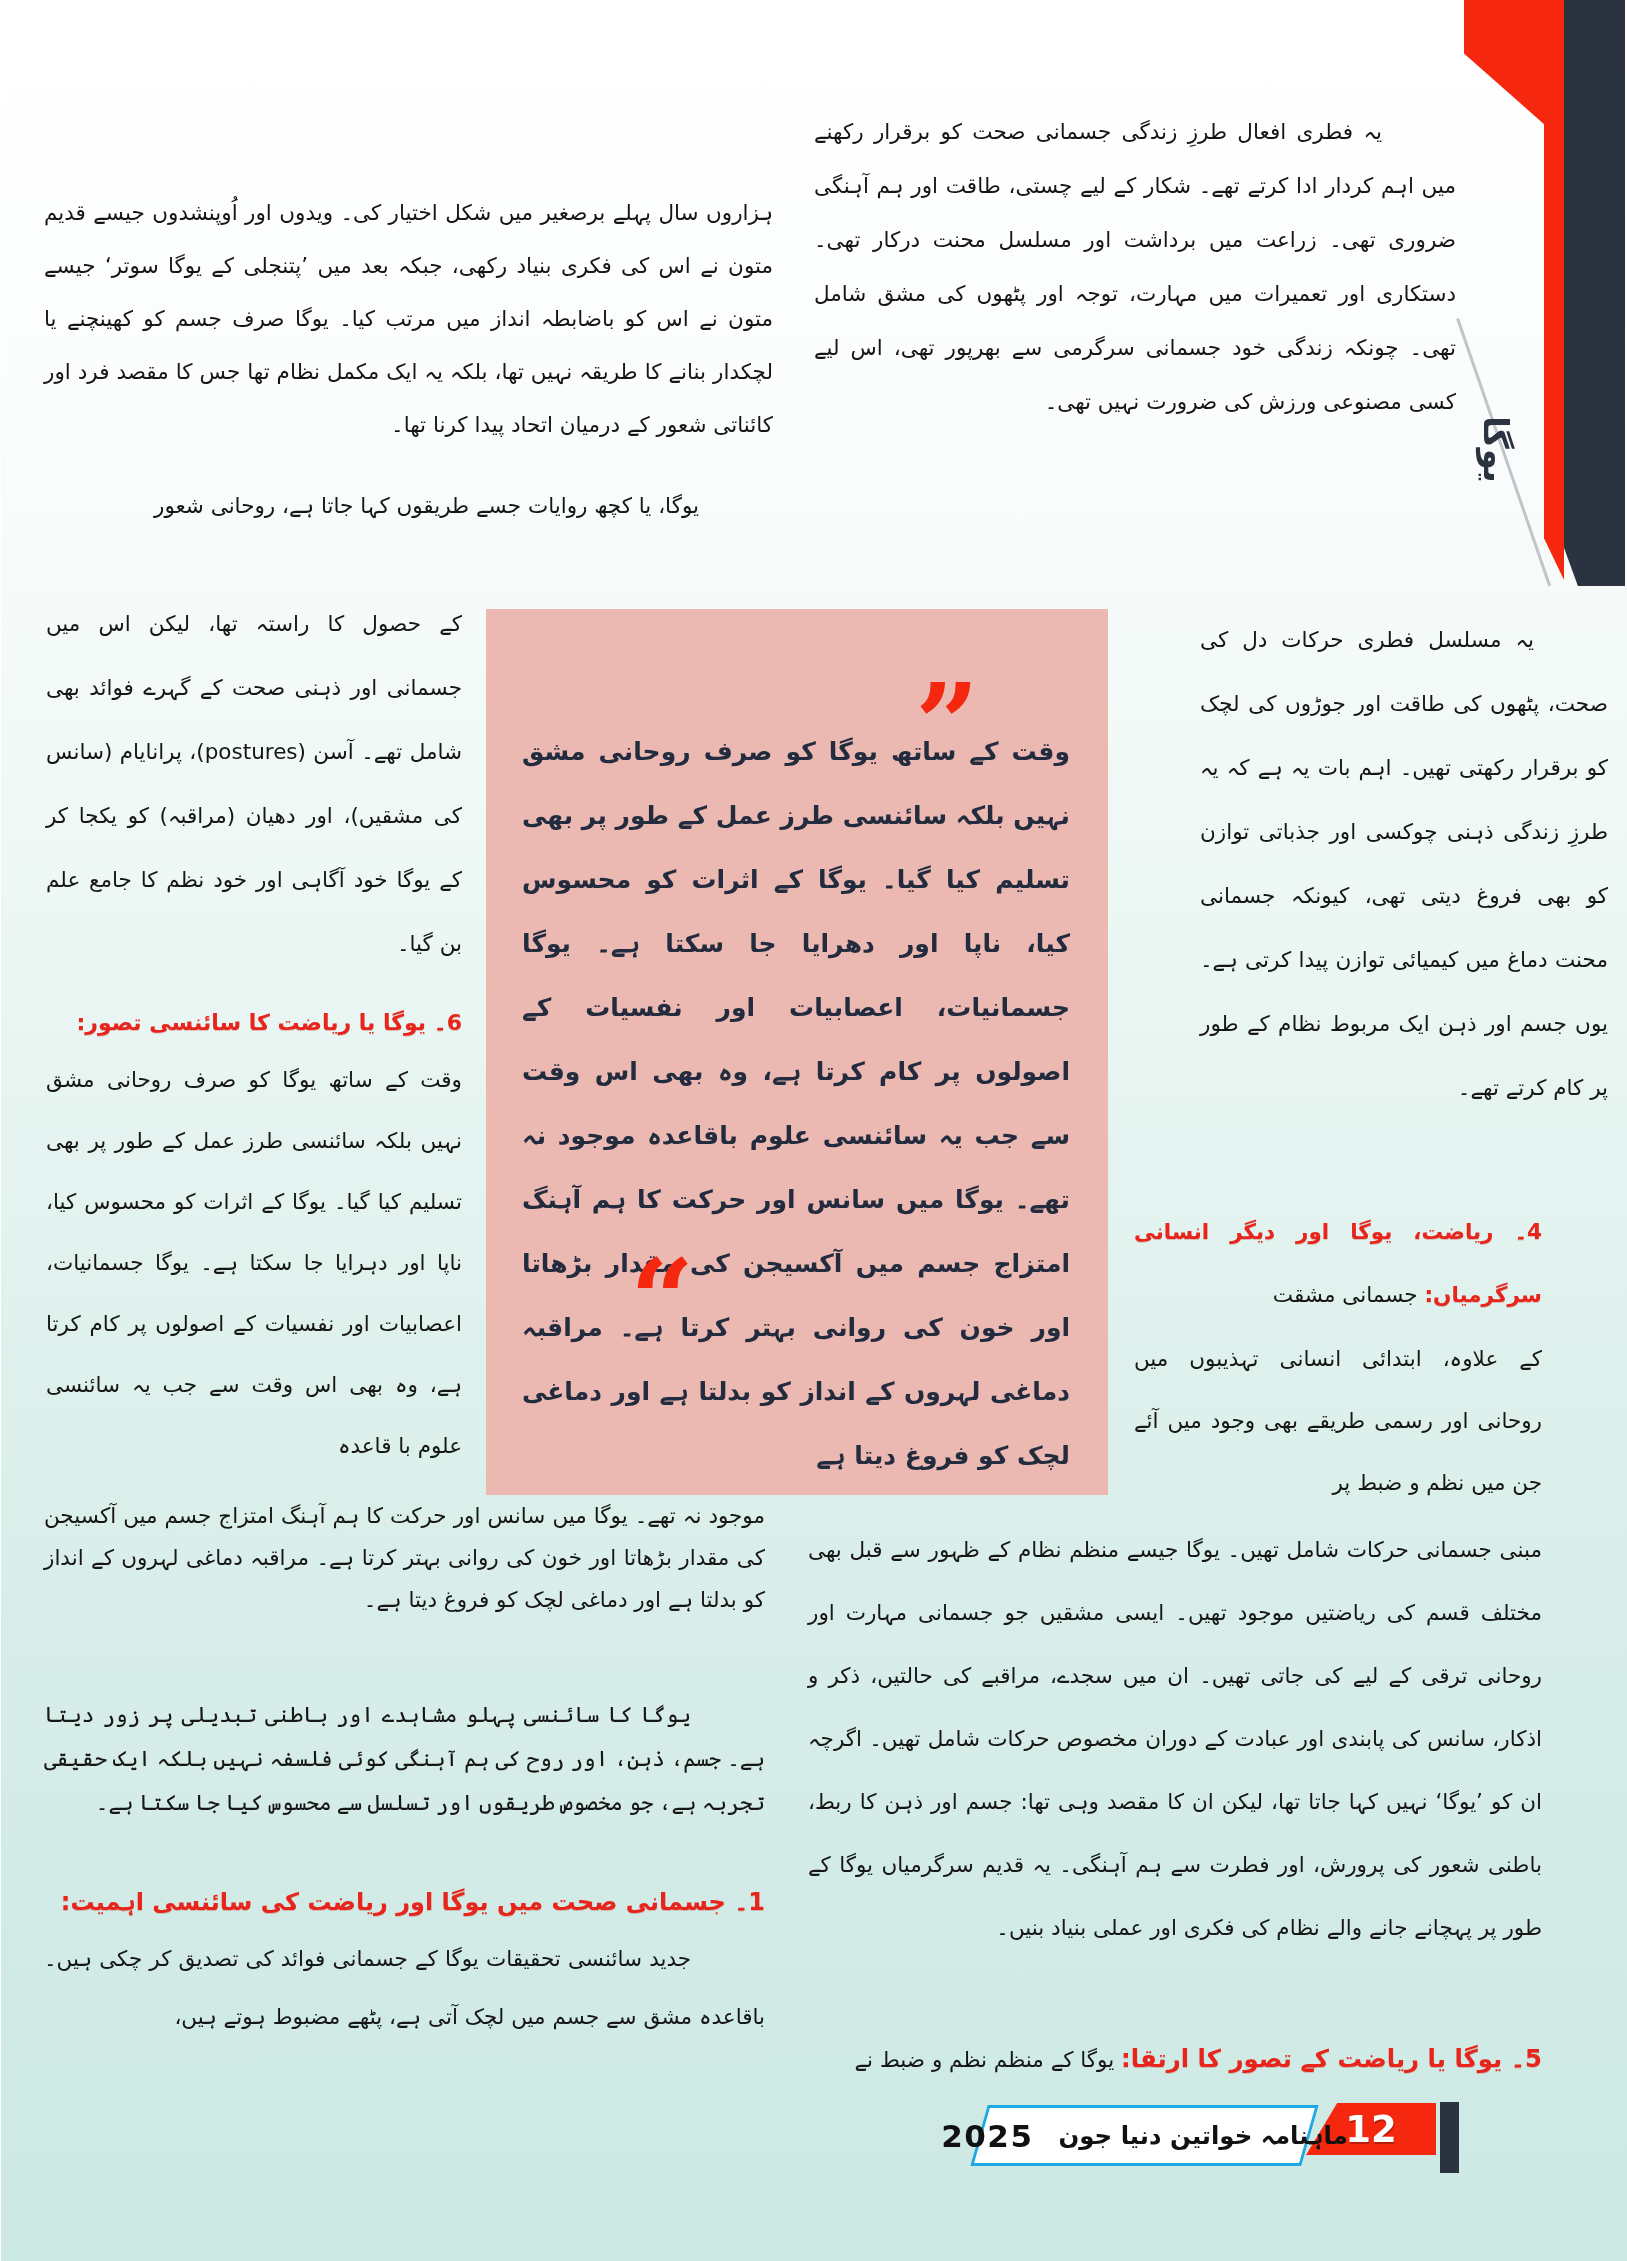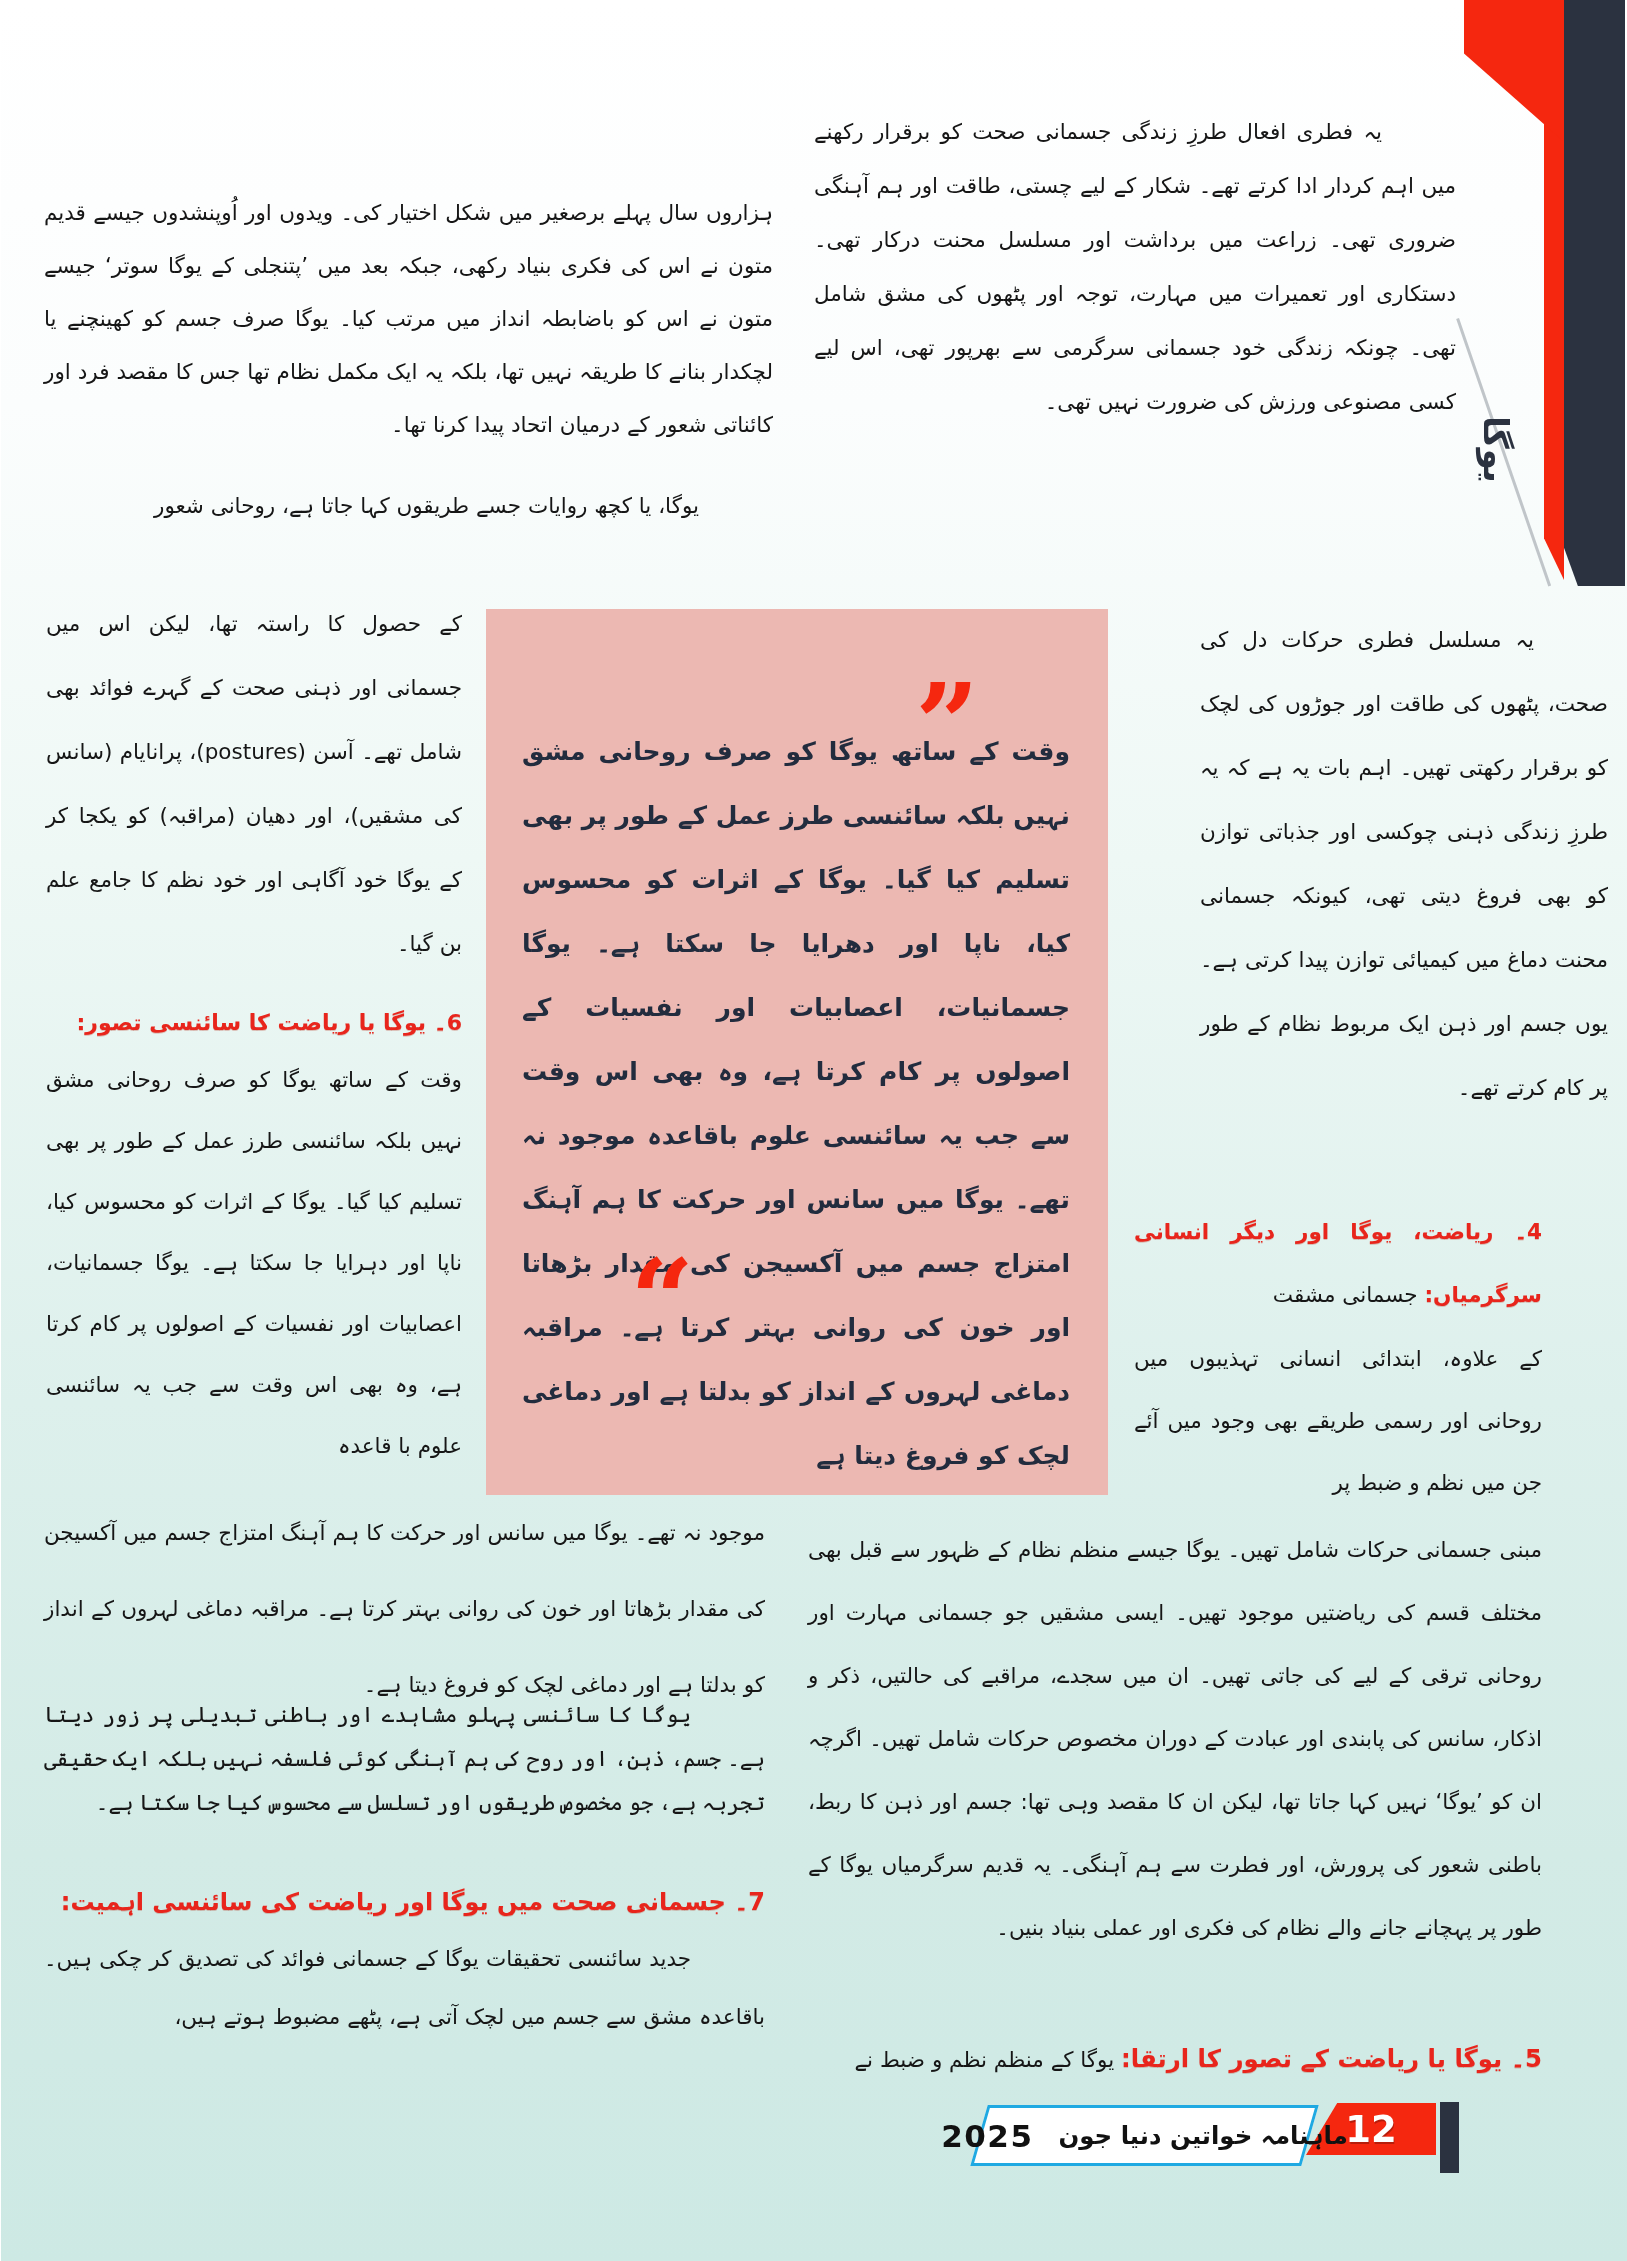--- a/index.html
+++ b/index.html
@@ -142,25 +142,25 @@
   <div class="urdu" style="left:44px;top:186px;width:729px;">ہزاروں سال پہلے برصغیر میں شکل اختیار کی۔ ویدوں اور اُوپنشدوں جیسے قدیم متون نے اس کی فکری بنیاد رکھی، جبکہ بعد میں ’پتنجلی کے یوگا سوتر‘ جیسے متون نے اس کو باضابطہ انداز میں مرتب کیا۔ یوگا صرف جسم کو کھینچنے یا لچکدار بنانے کا طریقہ نہیں تھا، بلکہ یہ ایک مکمل نظام تھا جس کا مقصد فرد اور کائناتی شعور کے درمیان اتحاد پیدا کرنا تھا۔</div>
 
   <div class="urdu indent" style="left:44px;top:479px;width:729px;">یوگا، یا کچھ روایات جسے طریقوں کہا جاتا ہے، روحانی شعور</div>
 
   <div class="urdu narrow" style="left:46px;top:592px;width:416px;">کے حصول کا راستہ تھا، لیکن اس میں جسمانی اور ذہنی صحت کے گہرے فوائد بھی شامل تھے۔ آسن (postures)، پرانایام (سانس کی مشقیں)، اور دھیان (مراقبہ) کو یکجا کر کے یوگا خود آگاہی اور خود نظم کا جامع علم بن گیا۔</div>
 
   <div class="red-head" style="left:46px;top:997px;width:416px;font-size:22px;">6۔ یوگا یا ریاضت کا سائنسی تصور:</div>
 
   <div class="urdu narrow" style="left:46px;top:1049px;width:416px;line-height:61px;">وقت کے ساتھ یوگا کو صرف روحانی مشق نہیں بلکہ سائنسی طرز عمل کے طور پر بھی تسلیم کیا گیا۔ یوگا کے اثرات کو محسوس کیا، ناپا اور دہرایا جا سکتا ہے۔ یوگا جسمانیات، اعصابیات اور نفسیات کے اصولوں پر کام کرتا ہے، وہ بھی اس وقت سے جب یہ سائنسی علوم با قاعدہ</div>
 
-  <div class="urdu" style="left:44px;top:1495px;width:721px;line-height:76px;">موجود نہ تھے۔ یوگا میں سانس اور حرکت کا ہم آہنگ امتزاج جسم میں آکسیجن کی مقدار بڑھاتا اور خون کی روانی بہتر کرتا ہے۔ مراقبہ دماغی لہروں کے انداز کو بدلتا ہے اور دماغی لچک کو فروغ دیتا ہے۔</div>
+  <div class="urdu" style="left:44px;top:1495px;width:721px;line-height:42px;">موجود نہ تھے۔ یوگا میں سانس اور حرکت کا ہم آہنگ امتزاج جسم میں آکسیجن کی مقدار بڑھاتا اور خون کی روانی بہتر کرتا ہے۔ مراقبہ دماغی لہروں کے انداز کو بدلتا ہے اور دماغی لچک کو فروغ دیتا ہے۔</div>
 
   <div class="urdu indent" style="left:44px;top:1693px;width:721px;line-height:44px;font-family:Liberation Serif, serif;">یوگا کا سائنسی پہلو مشاہدے اور باطنی تبدیلی پر زور دیتا ہے۔ جسم، ذہن، اور روح کی ہم آہنگی کوئی فلسفہ نہیں بلکہ ایک حقیقی تجربہ ہے، جو مخصوص طریقوں اور تسلسل سے محسوس کیا جا سکتا ہے۔</div>
 
-  <div class="red-head" style="left:44px;top:1876px;width:721px;">7۔ جسمانی صحت میں یوگا اور ریاضت کی سائنسی اہمیت:</div>
+  <div class="red-head" style="left:44px;top:1876px;width:721px;">1۔ جسمانی صحت میں یوگا اور ریاضت کی سائنسی اہمیت:</div>
 
   <div class="urdu indent" style="left:44px;top:1930px;width:721px;line-height:58px;">جدید سائنسی تحقیقات یوگا کے جسمانی فوائد کی تصدیق کر چکی ہیں۔ باقاعدہ مشق سے جسم میں لچک آتی ہے، پٹھے مضبوط ہوتے ہیں،</div>
 
   <div class="urdu indent" style="left:814px;top:105px;width:642px;line-height:54px;">یہ فطری افعال طرزِ زندگی جسمانی صحت کو برقرار رکھنے میں اہم کردار ادا کرتے تھے۔ شکار کے لیے چستی، طاقت اور ہم آہنگی ضروری تھی۔ زراعت میں برداشت اور مسلسل محنت درکار تھی۔ دستکاری اور تعمیرات میں مہارت، توجہ اور پٹھوں کی مشق شامل تھی۔ چونکہ زندگی خود جسمانی سرگرمی سے بھرپور تھی، اس لیے کسی مصنوعی ورزش کی ضرورت نہیں تھی۔</div>
 
   <div class="urdu narrow indent" style="left:1200px;top:608px;width:408px;">یہ مسلسل فطری حرکات دل کی صحت، پٹھوں کی طاقت اور جوڑوں کی لچک کو برقرار رکھتی تھیں۔ اہم بات یہ ہے کہ یہ طرزِ زندگی ذہنی چوکسی اور جذباتی توازن کو بھی فروغ دیتی تھی، کیونکہ جسمانی محنت دماغ میں کیمیائی توازن پیدا کرتی ہے۔ یوں جسم اور ذہن ایک مربوط نظام کے طور پر کام کرتے تھے۔</div>
 
   <div class="urdu narrow" style="left:1134px;top:1200px;width:408px;line-height:63px;">
     <span class="red-inline">4۔ ریاضت، یوگا اور دیگر انسانی سرگرمیاں:</span>
     <span class="black-inline">جسمانی مشقت</span>

